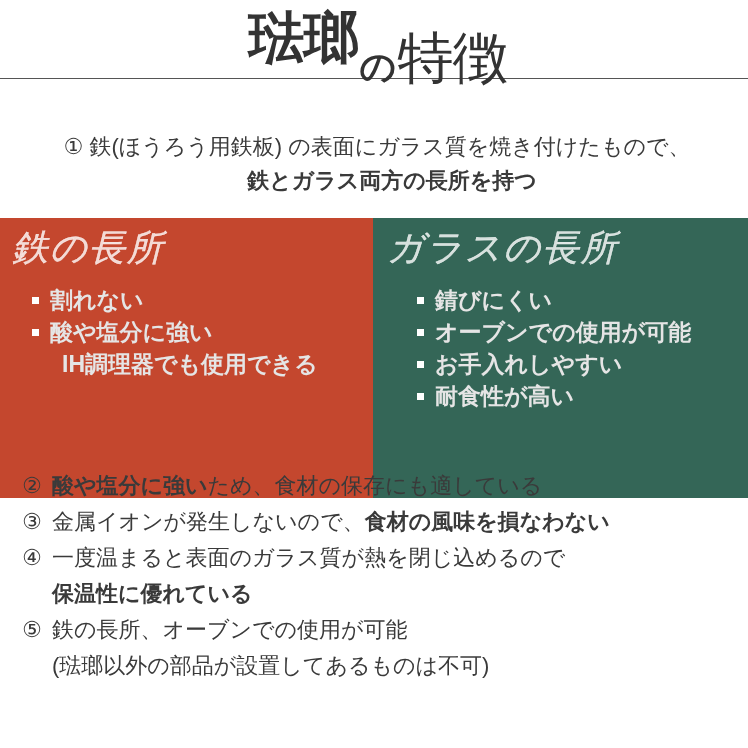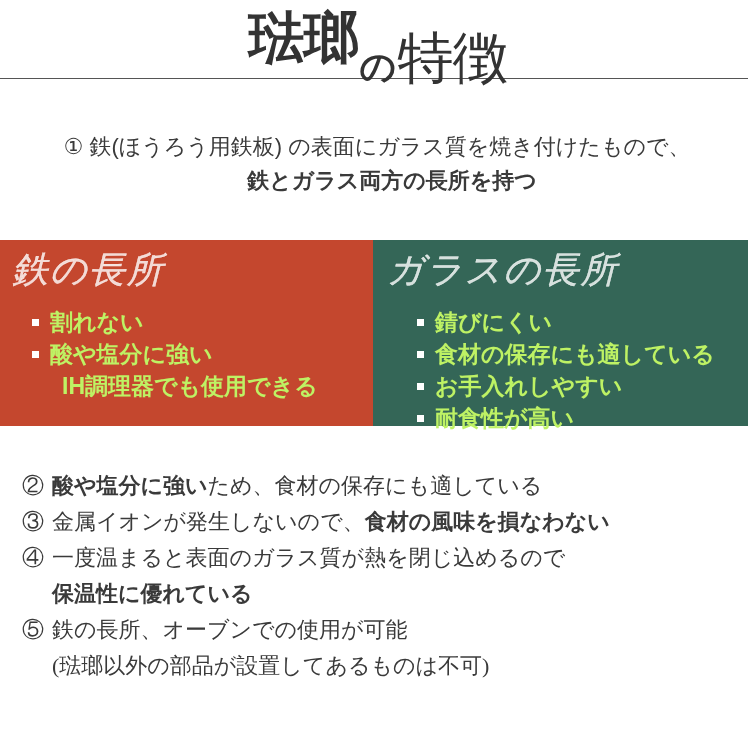--- a/index.html
+++ b/index.html
@@ -102,23 +102,22 @@
   .panels {
     position: absolute;
     left: 0;
     top: 218px;
     width: 748px;
     height: 230px;
     display: flex;
   }
   .panel {
     position: relative;
-    height: 186px;
+    height: 280px;
     box-sizing: border-box;
-    margin-top: 22px;
   }
   .panel-iron {
     width: 373px;
     background: #c4472e;
   }
   .panel-glass {
     width: 375px;
     background: #346657;
   }
   .panel-head {
@@ -145,21 +144,21 @@
   }
   .panel-iron .bullets { left: 30px; }
   .panel-glass .bullets { left: 42px; }
 
   .bullets li {
     display: block;
     position: relative;
     padding-left: 20px;
     font-size: 23px;
     font-weight: 700;
-    color: #bef264;
+    color: #e5e5e5;
     line-height: 32px;
     white-space: nowrap;
   }
   .bullets li .sq {
     position: absolute;
     left: 2px;
     top: 13px;
     width: 7px;
     height: 7px;
     background: #ffffff;
@@ -168,21 +167,20 @@
     display: block;
     padding-left: 12px;
   }
 
   
   .notes {
     position: absolute;
     left: 22px;
     top: 468px;
     width: 712px;
-    font-family: Liberation Serif, serif;
   }
   .note-row {
     font-size: 22px;
     line-height: 36px;
     color: #3a3a3a;
     white-space: nowrap;
   }
   .note-row .num {
     display: inline-block;
     width: 30px;
@@ -232,21 +230,21 @@
 
   <div class="panel panel-glass">
     <div class="panel-head">ガラスの長所</div>
     <ul class="bullets">
       <li>
         <span class="sq"></span>
         <span>錆びにくい</span>
       </li>
       <li>
         <span class="sq"></span>
-        <span>食材の保存にも適している</span>
+        <span>オーブンでの使用が可能</span>
       </li>
       <li>
         <span class="sq"></span>
         <span>お手入れしやすい</span>
       </li>
       <li>
         <span class="sq"></span>
         <span>耐食性が高い</span>
       </li>
     </ul>

